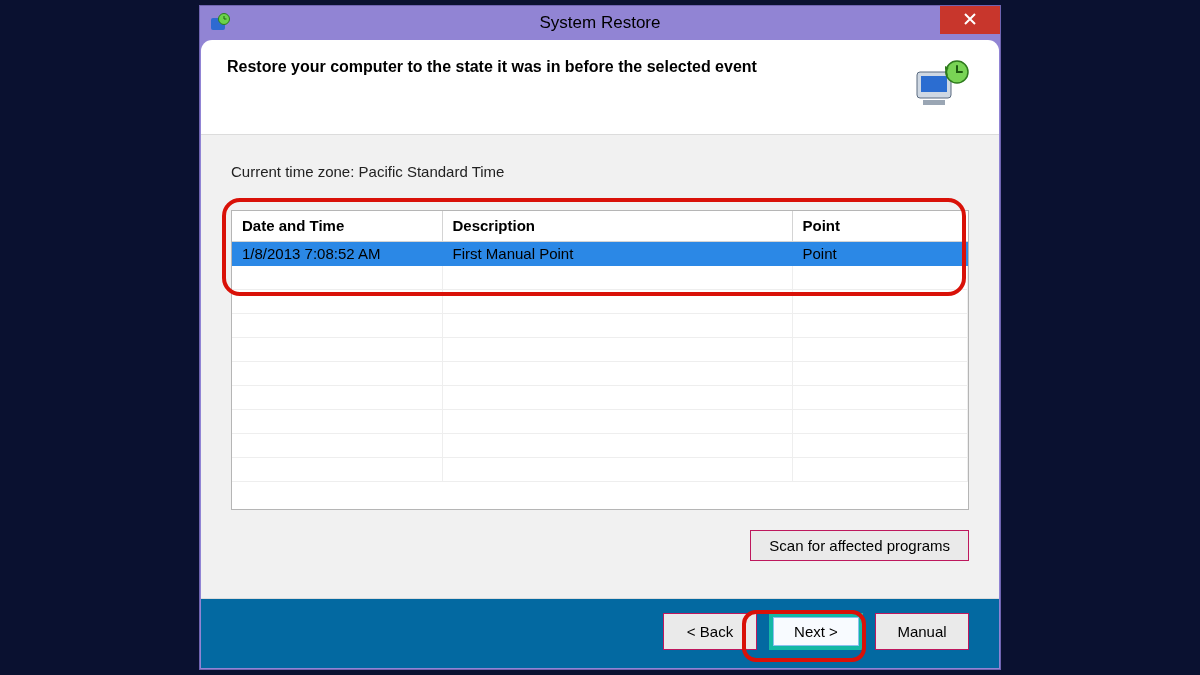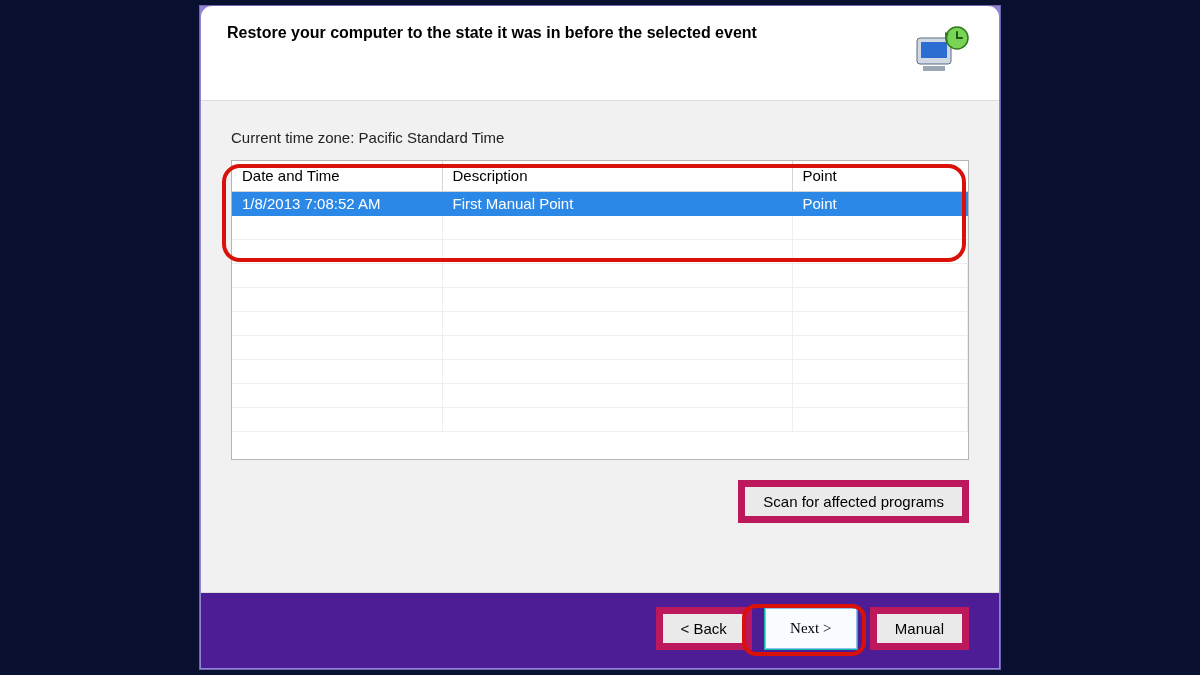--- a/index.html
+++ b/index.html
@@ -70,94 +70,110 @@
     height: 95px;
   }
   .header-text { font-weight: bold; font-size: 16px; }
   .hero-icon { width: 60px; height: 50px; }
   .body-area {
     flex: 1;
     background: #f1f1f1;
     padding: 28px 30px 12px 30px;
     position: relative;
   }
-  .tz-label { font-size: 15px; margin-bottom: 14px; color: #222; }
+  .tz-label { font-size: 15px; margin-bottom: 30px; color: #222; }
   .table-wrap {
     border: 1px solid #b5b5b5;
     background: #fff;
     height: 300px;
     overflow: hidden;
   }
   table { width: 100%; border-collapse: collapse; table-layout: fixed; }
   th {
     text-align: left;
-    font-weight: normal;
+    font-weight: bold;
     font-size: 15px;
     padding: 4px 10px;
     background: #fff;
     border-right: 1px solid #d4d4d4;
     border-bottom: 1px solid #d4d4d4;
     height: 30px;
   }
   th:last-child { border-right: none; }
   tbody tr { height: 24px; }
   tbody tr td {
     padding: 2px 10px;
     font-size: 15px;
     border-bottom: 1px solid #eee;
     border-right: 1px solid #eee;
   }
   tbody tr.selected td {
     background: #2b88e6;
-    color: #ffffff;
+    color: #000000;
     border-color: #2b88e6;
   }
   tbody tr.empty td { color: transparent; }
   .scan-row {
     display: flex;
     justify-content: flex-end;
     margin-top: 20px;
   }
   .btn {
     background: #eaeaea;
-    border: 7px solid #be185d;
+    border: 1px solid #be185d;
     padding: 6px 18px;
     font-size: 15px;
     font-family: inherit;
     cursor: pointer;
     min-width: 94px;
   }
   .footer {
     border-top: 1px solid #dcdcdc;
-    background: #4c1d95;
+    background: #0369a1;
     padding: 14px 30px 18px 30px;
     display: flex;
     justify-content: flex-end;
     gap: 12px;
   }
   .btn.primary {
-    border: 1px solid #14b8a6;
+    border: 4px solid #14b8a6;
     box-shadow: inset 0 0 0 1px #8bc0ef;
     background: #f8fbff;
-    font-family: Liberation Serif, serif;
   }
   
   .hi {
     position: absolute;
     border: 4px solid #d91108;
     border-radius: 18px;
     pointer-events: none;
   }
   .hi-table { left: 21px; top: 63px; width: 744px; height: 98px; }
   .hi-next  { right: 133px; bottom: -64px; width: 124px; height: 52px; border-radius: 14px; }
 </style>
 </head>
 <body>
 
 <div class="window">
+  <div class="titlebar">
+    <span class="titlebar-icon">
+      <svg viewBox="0 0 20 20">
+        <rect x="1" y="5" width="14" height="12" rx="2" fill="#2e6ad1"></rect>
+        <circle cx="14" cy="6" r="5.5" fill="#6bd34a" stroke="#2b7a1d" stroke-width="1"></circle>
+        <path d="M14 3 v3 h2.5" stroke="#205d14" stroke-width="1" fill="none"></path>
+      </svg>
+    </span>
+    <div class="titlebar-title">System Restore</div>
+    <div class="close-btn">
+      <span>
+        <svg width="14" height="14" viewBox="0 0 14 14">
+          <path d="M2 2 L12 12 M12 2 L2 12" stroke="#fff" stroke-width="2"></path>
+        </svg>
+      </span>
+    </div>
+  </div>
 
   <div class="client">
     <div class="header-strip">
       <div class="header-text">Restore your computer to the state it was in before the selected event</div>
       <span class="hero-icon">
         <svg viewBox="0 0 60 50">
           <rect x="4" y="14" width="34" height="26" rx="3" fill="#cfd8e3" stroke="#5a6b80" stroke-width="1"></rect>
           <rect x="8" y="18" width="26" height="16" fill="#2b6dd1"></rect>
           <rect x="10" y="42" width="22" height="5" fill="#9aa6b4"></rect>
           <circle cx="44" cy="14" r="11" fill="#79d455" stroke="#2e7a1d" stroke-width="1.5"></circle>

